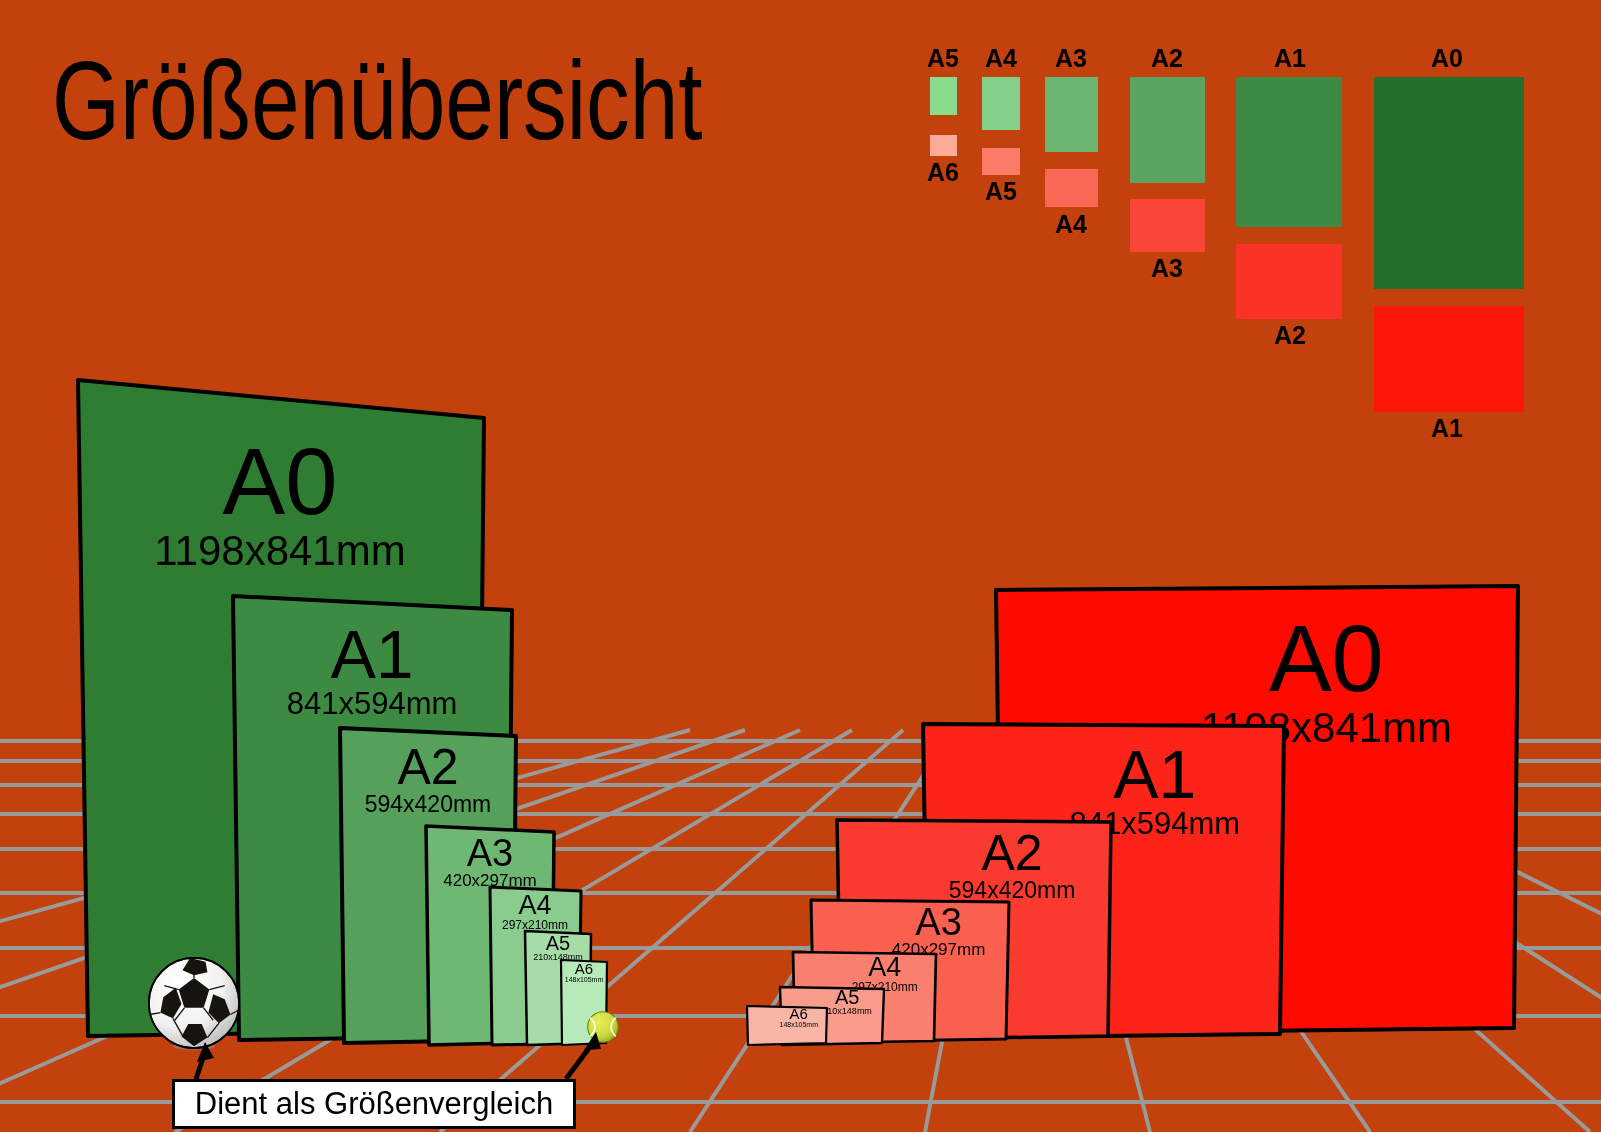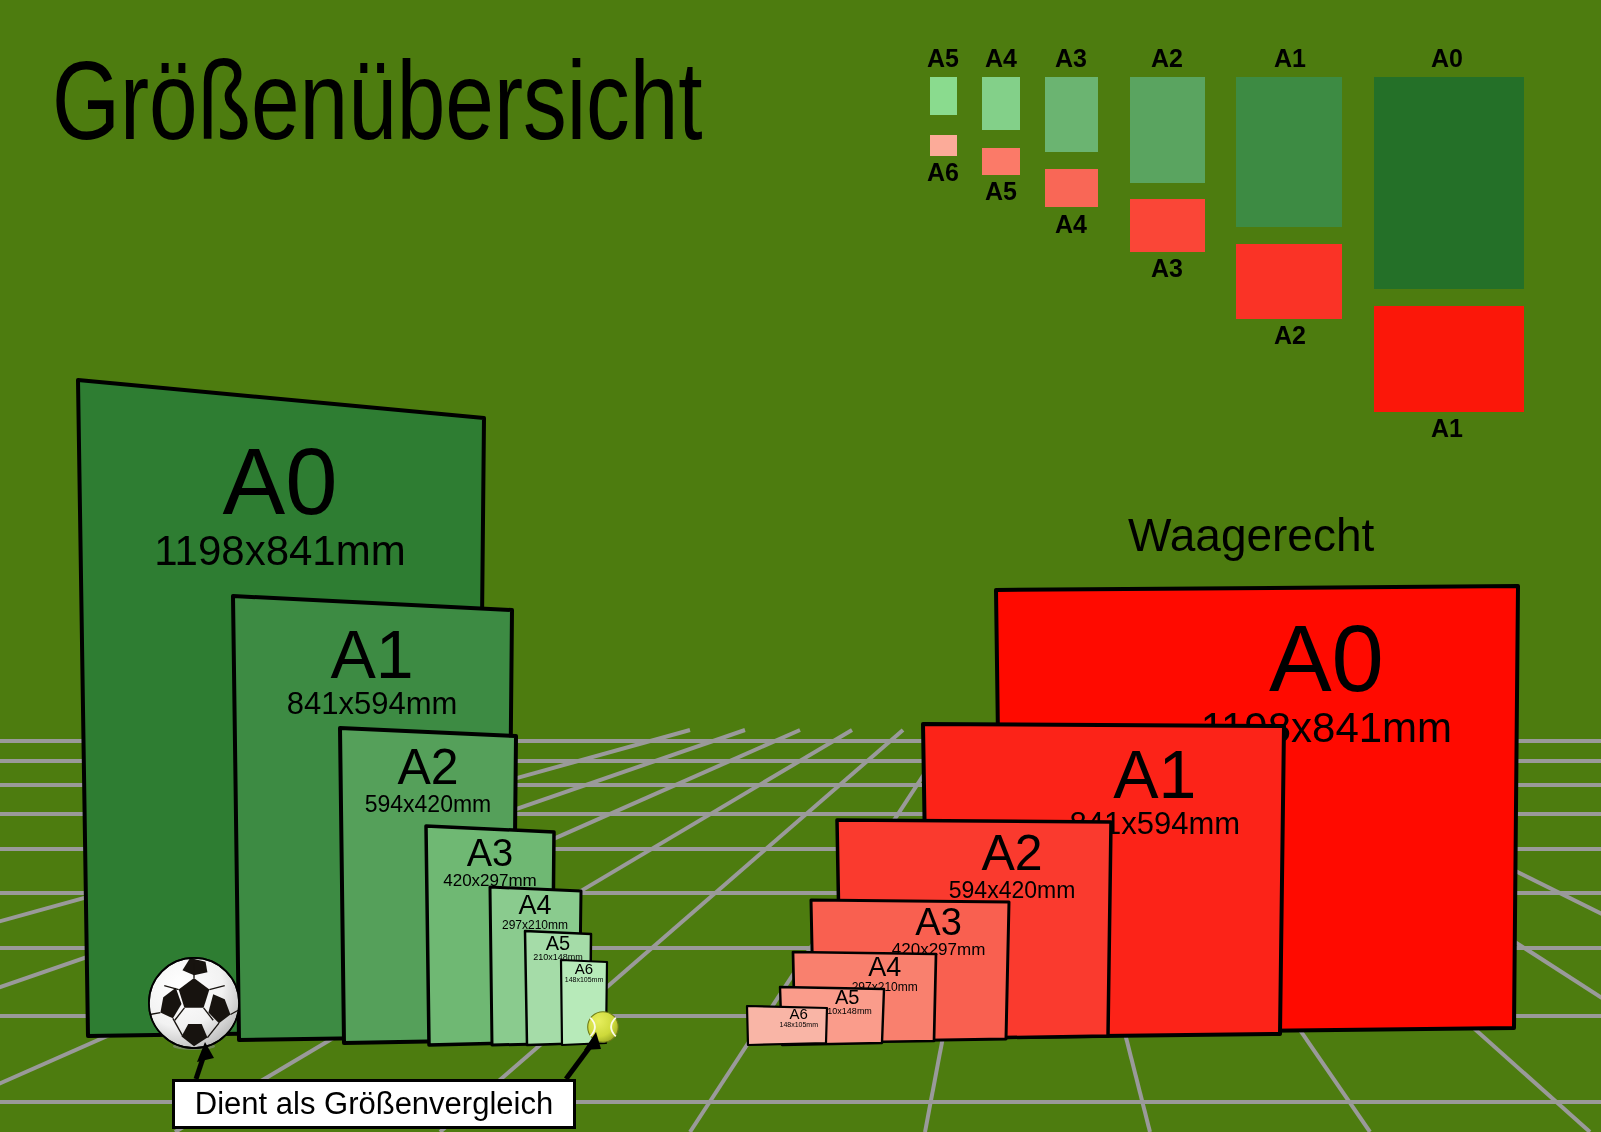--- a/index.html
+++ b/index.html
@@ -1,17 +1,17 @@
 <!DOCTYPE html>
 <html><head>
 <meta charset="utf-8">
 <style>
   html,body{margin:0;padding:0;background:#ffffff;}
   body{width:1601px;height:1132px;overflow:hidden;font-family:"Liberation Sans",sans-serif;}
-  #stage{position:relative;width:1601px;height:1132px;background:#4d7c0f;overflow:hidden;}
+  #stage{position:relative;width:1601px;height:1132px;background:#c2410c;overflow:hidden;}
 
   
   #title{
     position:absolute;left:52px;top:42px;
     font-size:112px;line-height:1.05;
     font-family:"Liberation Sans",sans-serif;
     font-stretch:condensed;
     transform:scaleX(.78);transform-origin:left top;
     color:#000;white-space:nowrap;
   }
@@ -85,21 +85,20 @@
       <line x1="1150" y1="432" x2="1048" y2="30"></line>
       <line x1="1370" y1="432" x2="1094" y2="30"></line>
       <line x1="1590" y1="432" x2="1140" y2="30"></line>
       <line x1="1810" y1="432" x2="1186" y2="30"></line>
       <line x1="2040" y1="432" x2="1232" y2="30"></line>
     </g>
   </svg>
 
   <div id="title">Größenübersicht</div>
 
-  <div class="section-cap" id="cap-waag">Waagerecht</div>
 
   <div class="sheet" style="left:70px;top:370px;width:420px;height:672px;">
     <svg width="420" height="672" viewBox="0 0 420 672">
       <path d="M8,10 L414,48 L408,660 L18,666 Z" fill="#2E7D32" stroke="#000" stroke-width="4" stroke-linejoin="round"></path>
     </svg>
     <div class="lbl" style="top:65px;">
       <span class="big" style="font-size:94px;">A0</span>
       <span class="dim" style="font-size:42px;">1198x841mm</span>
     </div>
   </div>

